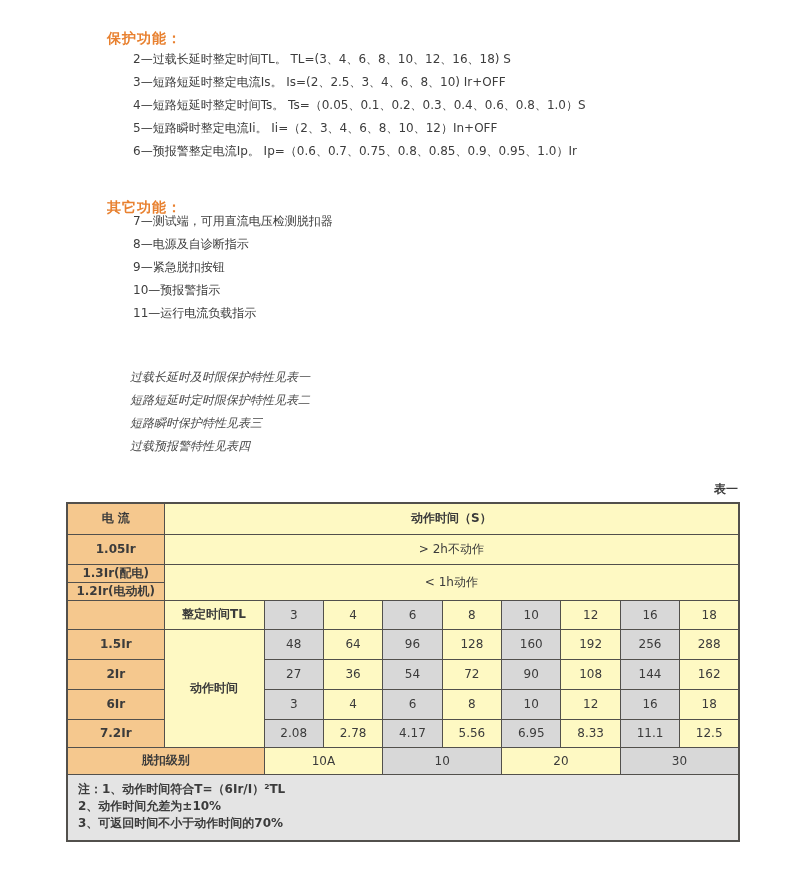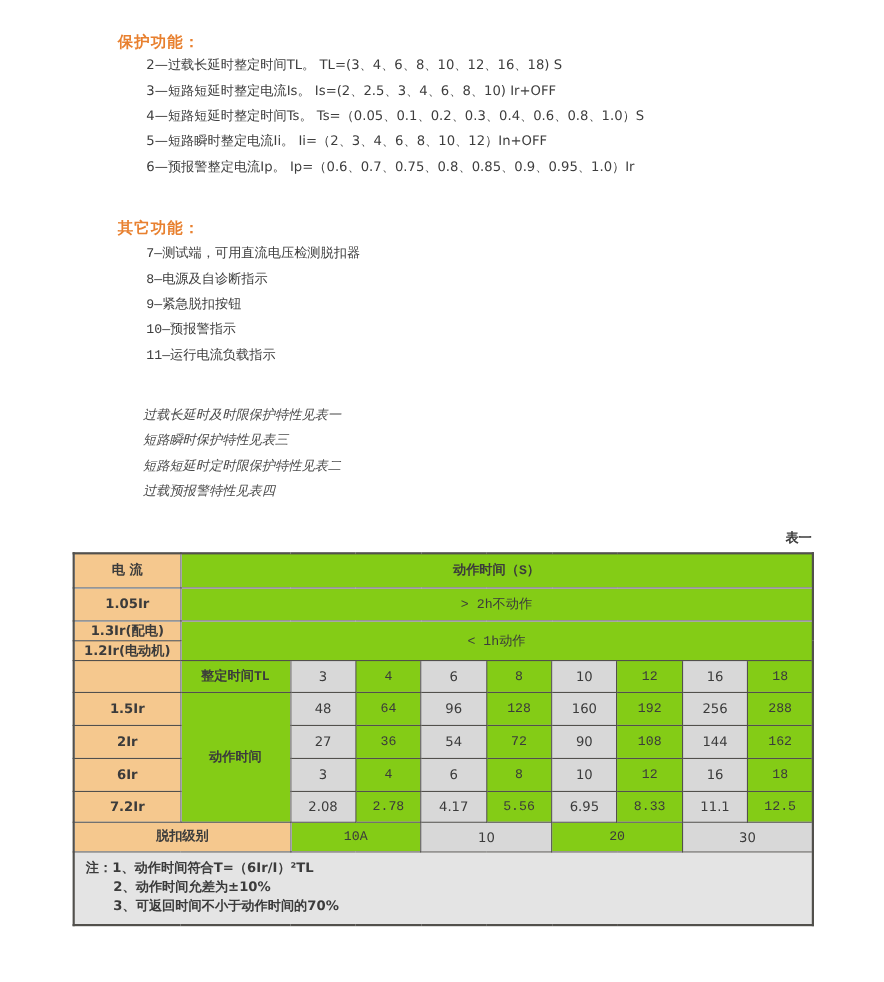--- a/index.html
+++ b/index.html
@@ -6,41 +6,41 @@
   html,body { width:804px; height:893px; background:#ffffff;
     font-family:"DejaVu Sans","Liberation Sans",sans-serif; }
   .page { position:relative; width:804px; height:893px; background:#fff; overflow:hidden; }
 
   .sec-heading { position:absolute; left:63px; font-size:14px; font-weight:bold; color:#e8802f; letter-spacing:1px;margin-left:44px; }
   #heading-protect { top:30px; }
   #heading-other   { top:199px; }
 
   .item-list { position:absolute; left:133px; font-size:12px; color:#3d3d3d; line-height:23px; white-space:nowrap; }
   #protect-list { top:48px; }
-  #other-list   { top:220px;font-family:Liberation Mono, monospace; }
+  #other-list   { top:210px; }
   #table-refs   { left:130px; top:366px; position:absolute; font-size:12px; color:#4a4a4a; line-height:23px;font-style:italic; }
 
   .table-title { position:absolute; left:66px; top:481px; width:672px; text-align:right;
     font-size:12px; color:#3d3d3d; font-weight:bold; }
 
   .main-table { position:absolute; left:66px; top:502px; width:672px;
     border-collapse:collapse; table-layout:fixed; border:2px solid #52504c; }
   .main-table td { border:1px solid #52504c; text-align:center; vertical-align:middle;
     font-size:12px; color:#3b3b3b; padding:0; overflow:hidden; }
 
   .c-orange { background:#f5c88e; font-weight:bold; }
-  .c-cream  { background:#84cc16;font-family:Liberation Mono, monospace; }
+  .c-cream  { background:#fef9c3; }
   .c-gray   { background:#d8d8d8; }
   .bold     { font-weight:bold; }
   .small    { font-size:11px; }
 
   .notes-cell { background:#e4e4e4; text-align:left !important; font-weight:bold;
     padding:6px 10px 8px 10px !important; font-size:12px; color:#3b3b3b; }
   .notes-cell .note-line { line-height:17px; }
-  .notes-cell .indent { margin-left:25px; }
+  .notes-cell .indent { }
 </style>
 </head>
 <body>
 
 <div class="page">
 
   <div id="heading-protect" class="sec-heading">保护功能：</div>
 
   <div id="protect-list" class="item-list">
     <div>2—过载长延时整定时间TL。 TL=(3、4、6、8、10、12、16、18) S</div>
@@ -55,22 +55,22 @@
   <div id="other-list" class="item-list">
     <div>7—测试端，可用直流电压检测脱扣器</div>
     <div>8—电源及自诊断指示</div>
     <div>9—紧急脱扣按钮</div>
     <div>10—预报警指示</div>
     <div>11—运行电流负载指示</div>
   </div>
 
   <div id="table-refs">
     <div>过载长延时及时限保护特性见表一</div>
+    <div>短路短延时定时限保护特性见表二</div>
     <div>短路瞬时保护特性见表三</div>
-    <div>短路短延时定时限保护特性见表二</div>
     <div>过载预报警特性见表四</div>
   </div>
 
   <div class="table-title">表一</div>
 
   <table class="main-table">
     <colgroup>
       <col style="width:97px">
         <col style="width:100px">
       <col style="width:59.4px">

